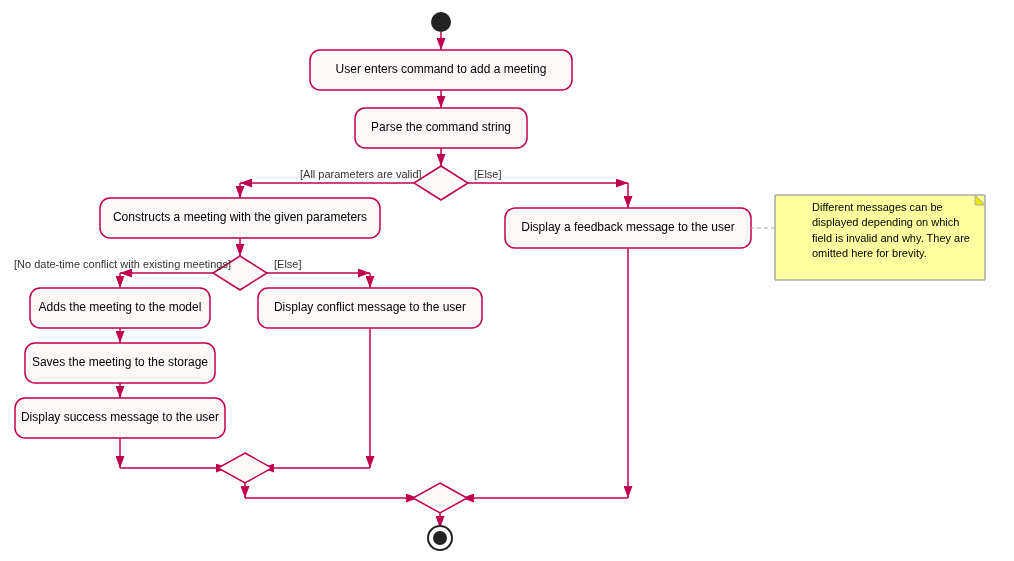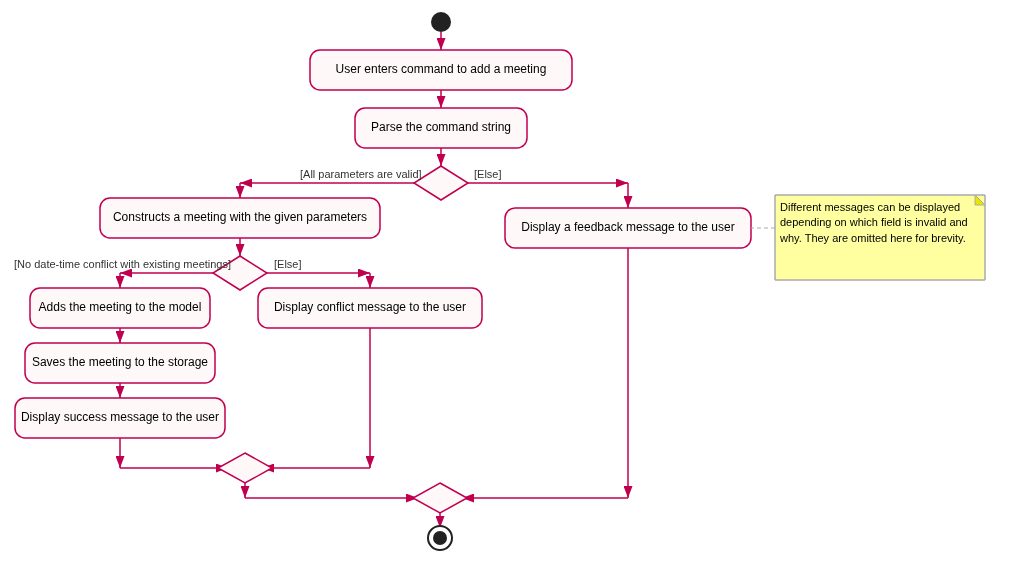--- a/index.html
+++ b/index.html
@@ -148,21 +148,21 @@
 
   <polygon points="775,195 985,195 985,280 775,280" fill="#ffffa0" stroke="#aaa" stroke-width="1"></polygon>
 
   <polygon points="975,195 985,205 975,205" fill="#e6e600" stroke="#aaa" stroke-width="1"></polygon>
   <line x1="775" y1="195" x2="985" y2="195" stroke="#aaa" stroke-width="1"></line>
   <line x1="985" y1="195" x2="985" y2="280" stroke="#aaa" stroke-width="1"></line>
   <line x1="985" y1="280" x2="775" y2="280" stroke="#aaa" stroke-width="1"></line>
   <line x1="775" y1="280" x2="775" y2="195" stroke="#aaa" stroke-width="1"></line>
 
   <foreignObject x="780" y="200" width="200" height="76">
-    <div xmlns="http://www.w3.org/1999/xhtml" style="font-size:11px;font-family:Arial,sans-serif;color:#000;line-height:1.4;">
+    <div xmlns="http://www.w3.org/1999/xhtml" style="font-size:11px;font-family:Arial,sans-serif;color:#000;line-height:1.4;margin-left:32px;">
       Different messages can be displayed depending on which field is invalid and why. They are omitted here for brevity.
     </div>
   </foreignObject>
 
   <line x1="775" y1="228" x2="751" y2="228" stroke="#aaa" stroke-width="1" stroke-dasharray="4,3"></line>
 
 </svg>
 </div>
 
 </body></html>

